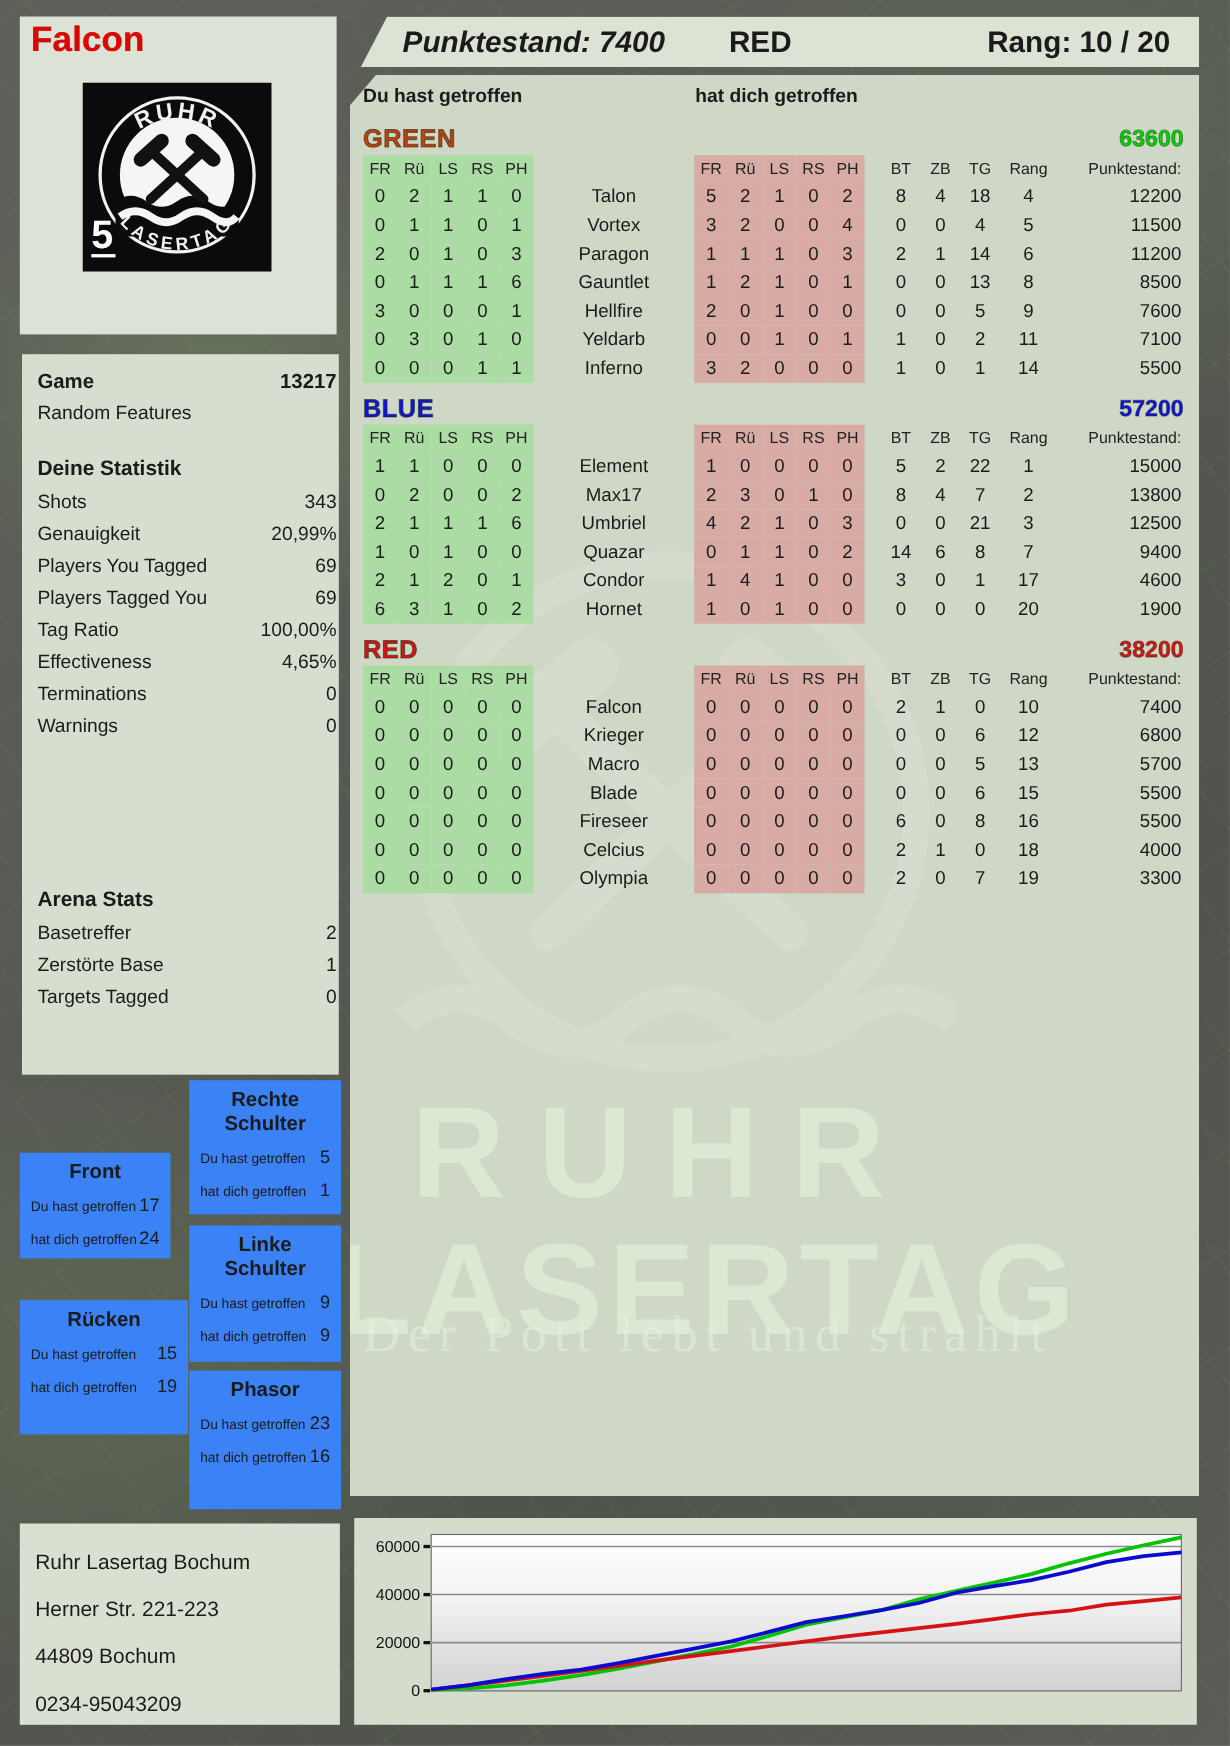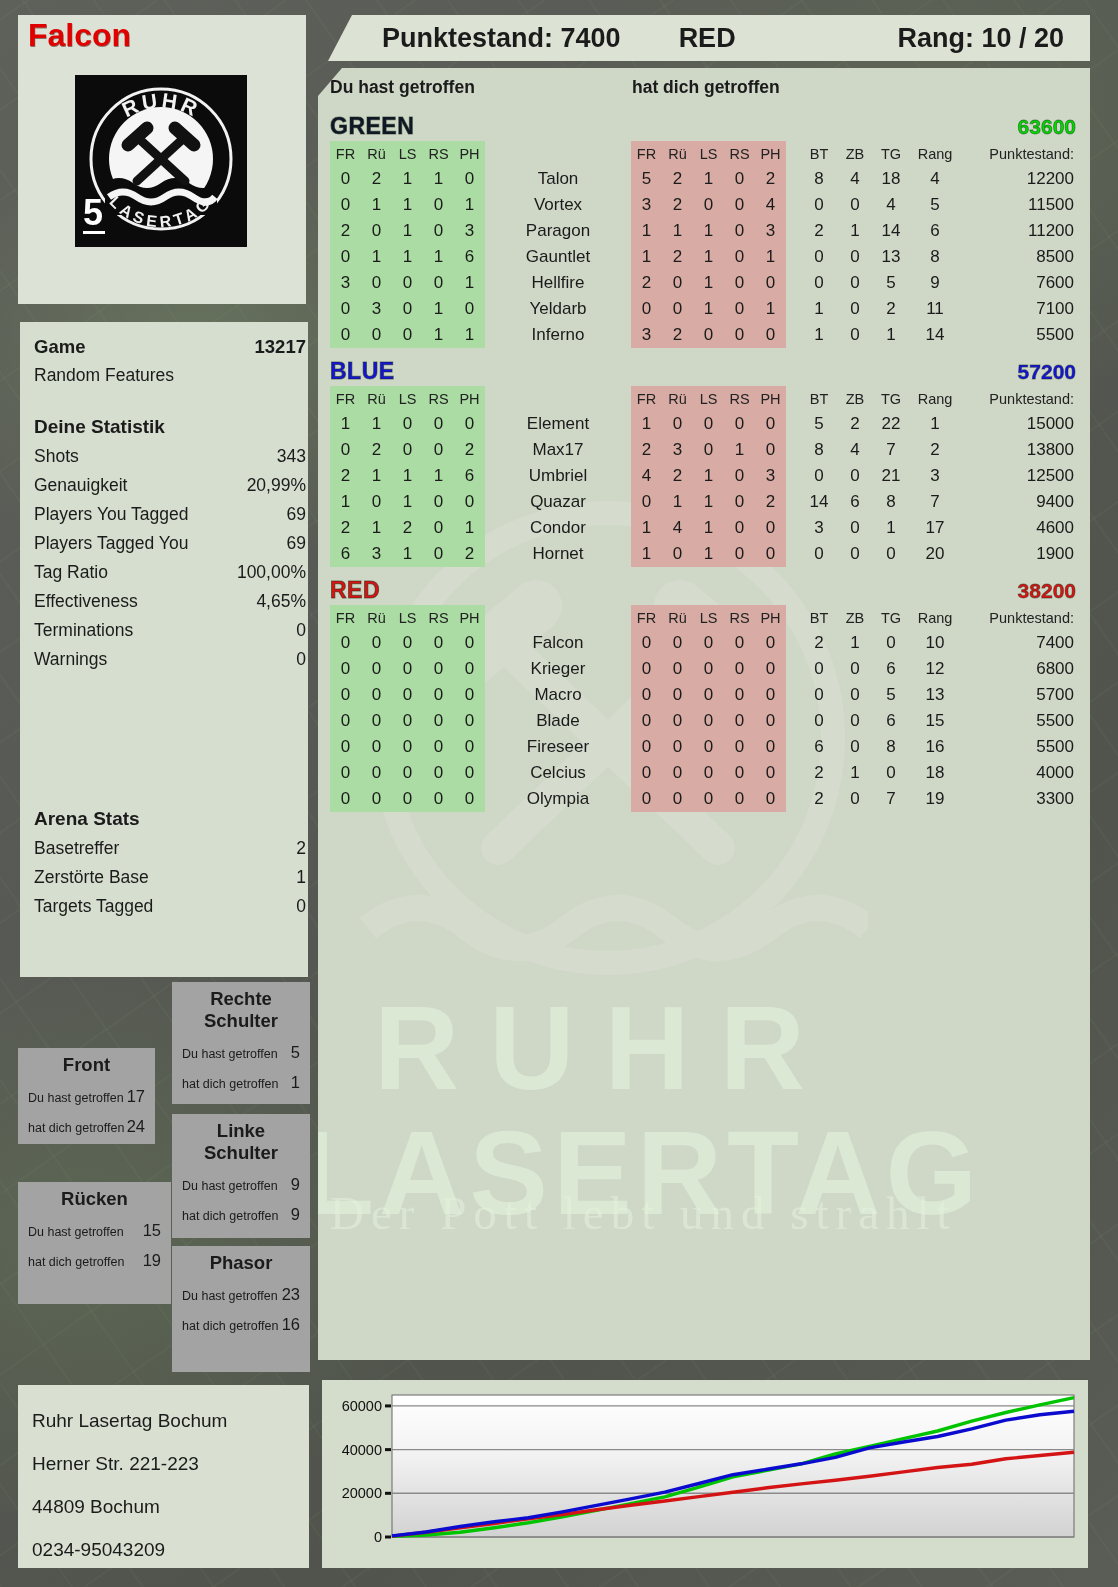--- a/index.html
+++ b/index.html
@@ -25,21 +25,21 @@
   #player-panel{left:18px;top:15px;width:288px;height:289px;background:#dce2d5;}
   .falcon-name{position:absolute;left:10px;top:2px;font-size:32px;font-weight:bold;color:#e00200;text-shadow:0.5px 0.5px 0 rgba(60,0,0,0.5);}
   .logo-box{position:absolute;left:57px;top:60px;width:172px;height:172px;}
 
   
   #header-bar{
     left:322px;top:15px;width:768px;height:46px;background:#dde3d4;
     clip-path:polygon(30px 0,100% 0,100% 100%,6px 100%);
     display:flex;align-items:center;font-weight:bold;font-size:27px;
   }
-  #header-bar .pst{margin-left:60px;}
+  #header-bar .pst{margin-left:44px;font-style:italic;}
   #header-bar .team{margin-left:58px;}
   #header-bar .rang{margin-left:auto;margin-right:26px;}
 
   
   #results-panel{
     left:318px;top:68px;width:772px;height:1292px;background:#cfd7c7;
     clip-path:polygon(24px 0,100% 0,100% 100%,0 100%,0 28px);
     overflow:hidden;
   }
   .wm{position:absolute;z-index:0;pointer-events:none;}
@@ -64,21 +64,21 @@
 
   
   #stats-panel{left:20px;top:322px;width:288px;height:655px;background:#d6decf;padding:0;}
   .sp-inner{padding:10px 2px 0 14px;font-size:17.5px;}
   .srow{display:flex;justify-content:space-between;line-height:29px;}
   .srow .b{font-weight:bold;font-size:18.5px;}
   .sp-gap{height:22px;}
   .sp-title{font-weight:bold;font-size:19px;line-height:30px;}
 
   
-  .zone-box{background:#a3a3a3;padding:4px 10px 0 10px;box-sizing:border-box;}
+  .zone-box{background:#3b82f6;padding:4px 10px 0 10px;box-sizing:border-box;}
   .zone-title{text-align:center;font-weight:bold;font-size:18.5px;margin-top:2px;}
   .zone-row{display:flex;justify-content:space-between;align-items:baseline;margin-top:11px;}
   .zone-row .zl{font-size:12.5px;}
   .zone-row .zv{font-size:16.5px;}
   #zone-rechte{left:172px;top:982px;width:138px;height:122px;}
   #zone-front{left:18px;top:1048px;width:137px;height:96px;}
   #zone-linke{left:172px;top:1114px;width:138px;height:124px;}
   #zone-ruecken{left:18px;top:1182px;width:153px;height:122px;}
   #zone-phasor{left:172px;top:1246px;width:138px;height:126px;}
 
@@ -158,21 +158,21 @@
   <div class="wm wm-serif">Der Pott lebt und strahlt</div>
 
   <div class="main-content">
     <div class="you-them">
       <span class="c1">Du hast getroffen</span>
       <span class="c2">hat dich getroffen</span>
     </div>
     <div id="teams-container">
         <div class="team-section">
           <div class="team-head">
-            <span class="team-name" style="color: #0f172a;">GREEN</span>
+            <span class="team-name" style="color: #c2410c;">GREEN</span>
             <span class="team-total" style="color: rgb(0, 216, 0);">63600</span>
           </div>
           <div class="trow thead">
             <span class="gc">FR</span>
             <span class="gc">Rü</span>
             <span class="gc">LS</span>
             <span class="gc">RS</span>
             <span class="gc">PH</span>
             <span></span>
             <span class="rc">FR</span>

